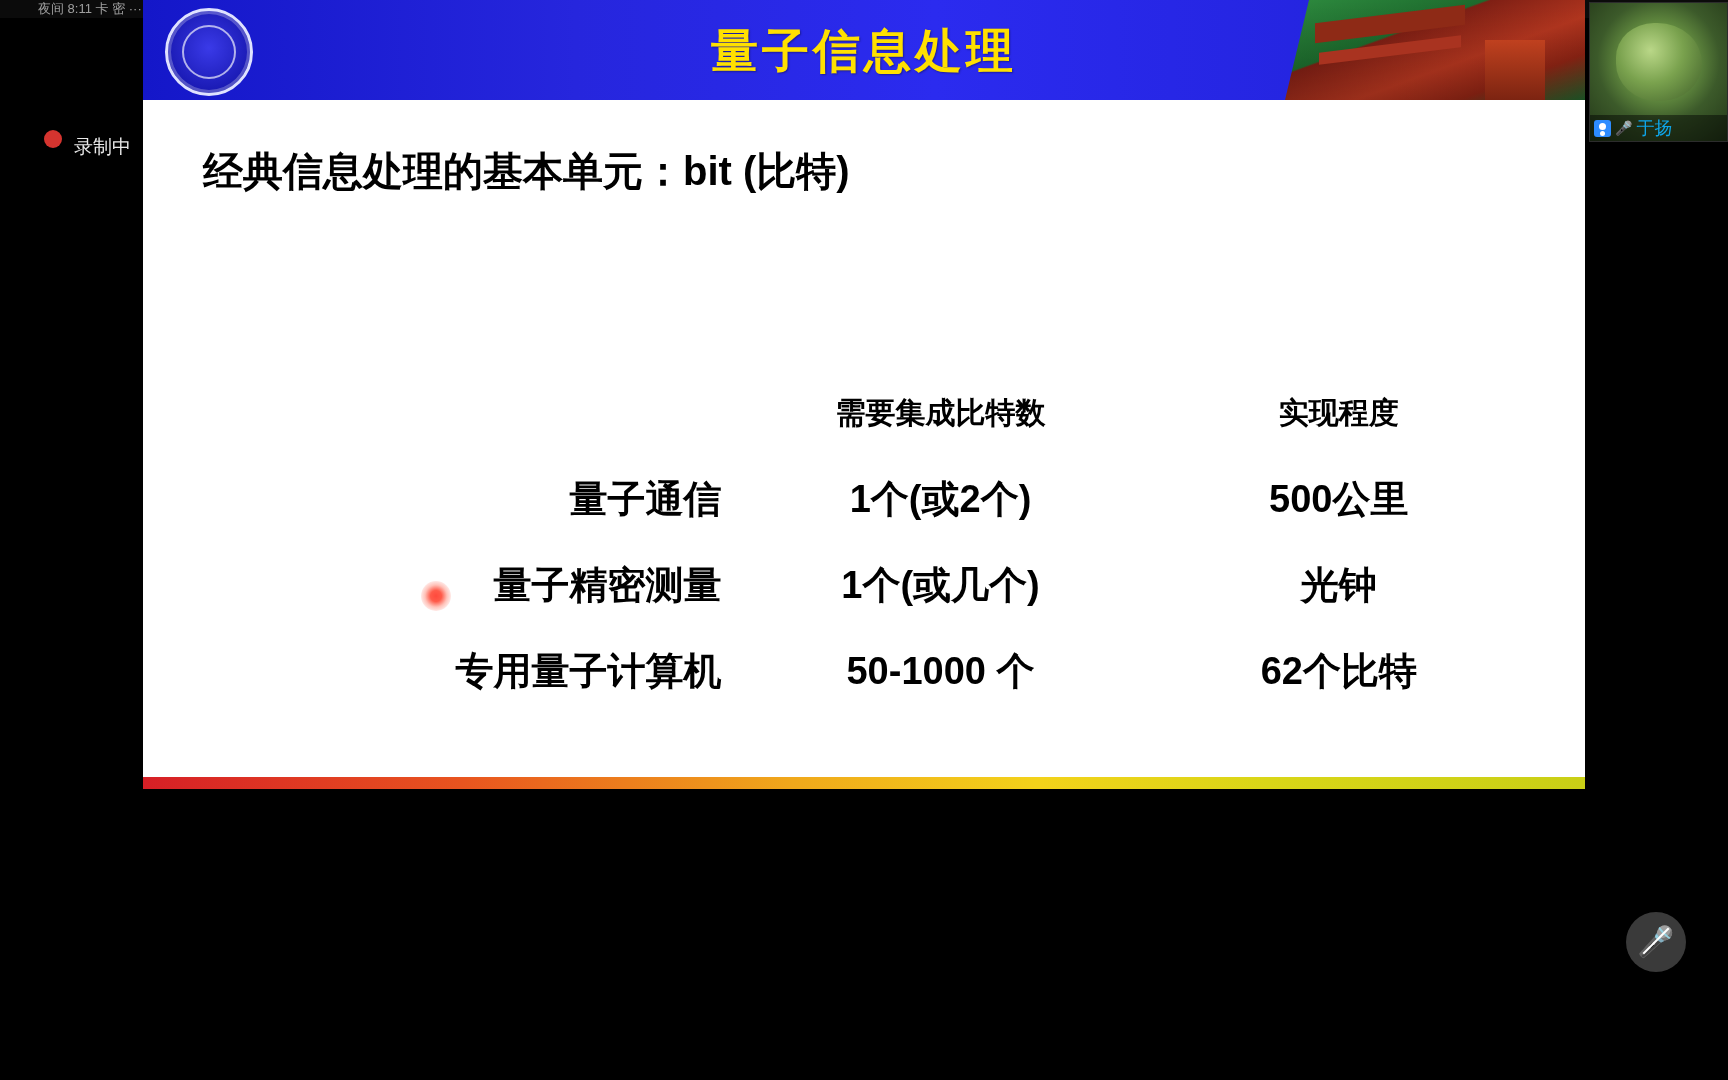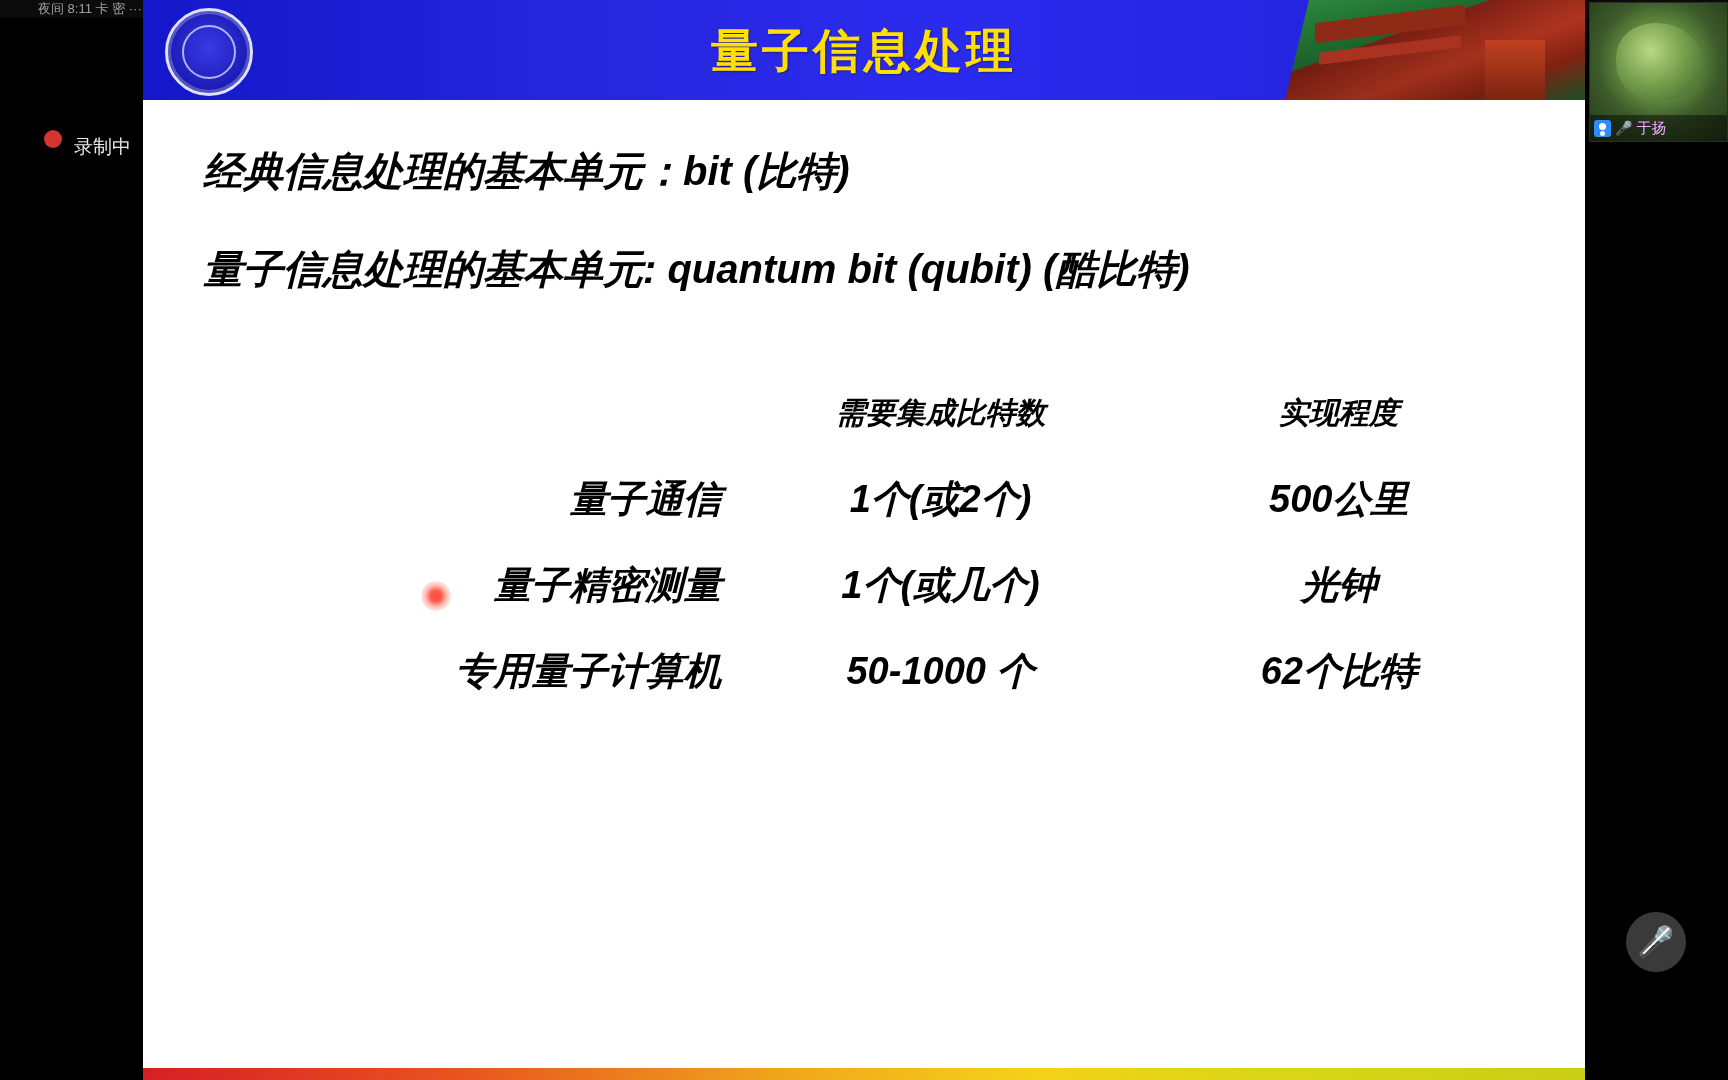--- a/index.html
+++ b/index.html
@@ -68,21 +68,21 @@
     white-space: nowrap;
     margin-top: 16px;
   }
 
   
   .slide {
     position: absolute;
     left: 143px;
     top: 0px;
     width: 1442px;
-    height: 1080px;
+    height: 789px;
     background: #ffffff;
     overflow: hidden;
   }
   .slide-header {
     position: relative;
     width: 100%;
     height: 100px;
     background: linear-gradient(90deg, #1417c9 0%, #2626dd 30%, #2b2bef 55%, #2020d6 100%);
     overflow: hidden;
   }
@@ -148,21 +148,20 @@
     bottom: 0;
     width: 60px;
     height: 60px;
     background: linear-gradient(180deg, #c0411f, #7c2411);
   }
 
   .slide-body {
     position: relative;
     height: 960px;
     padding: 0;
-    font-style: italic;
   }
   .line1 {
     position: absolute;
     left: 60px;
     top: 44px;
     font-size: 40px;
     font-weight: bold;
     color: #000;
     white-space: nowrap;
   }
@@ -287,22 +286,22 @@
     background: #fff;
     box-shadow: 0 7px 0 -1px #fff;
   }
   .thumb .mic-glyph {
     color: #fff;
     font-size: 14px;
     line-height: 1;
     flex: 0 0 auto;
   }
   .thumb .thumb-name {
-    color: #f0abfc;
-    font-size: 15px;
+    color: #0ea5e9;
+    font-size: 18px;
     white-space: nowrap;
     overflow: hidden;
   }
 
   
   .mic-fab {
     position: absolute;
     right: 42px;
     bottom: 108px;
     width: 60px;
@@ -350,21 +349,20 @@
       <div class="seal"></div>
       <div class="slide-title">量子信息处理</div>
       <div class="temple">
         <div class="roof"></div>
         <div class="pillar"></div>
       </div>
     </div>
 
     <div class="slide-body">
       <div class="line1">经典信息处理的基本单元：bit  (比特)</div>
-      <div class="line2">量子信息处理的基本单元: quantum bit (qubit) (酷比特)</div>
 
       <table class="matrix">
         <thead>
           <tr>
             <th class="col-item"></th>
             <th class="col-qubits">需要集成比特数</th>
             <th class="col-status">实现程度</th>
           </tr>
         </thead>
         <tbody>

